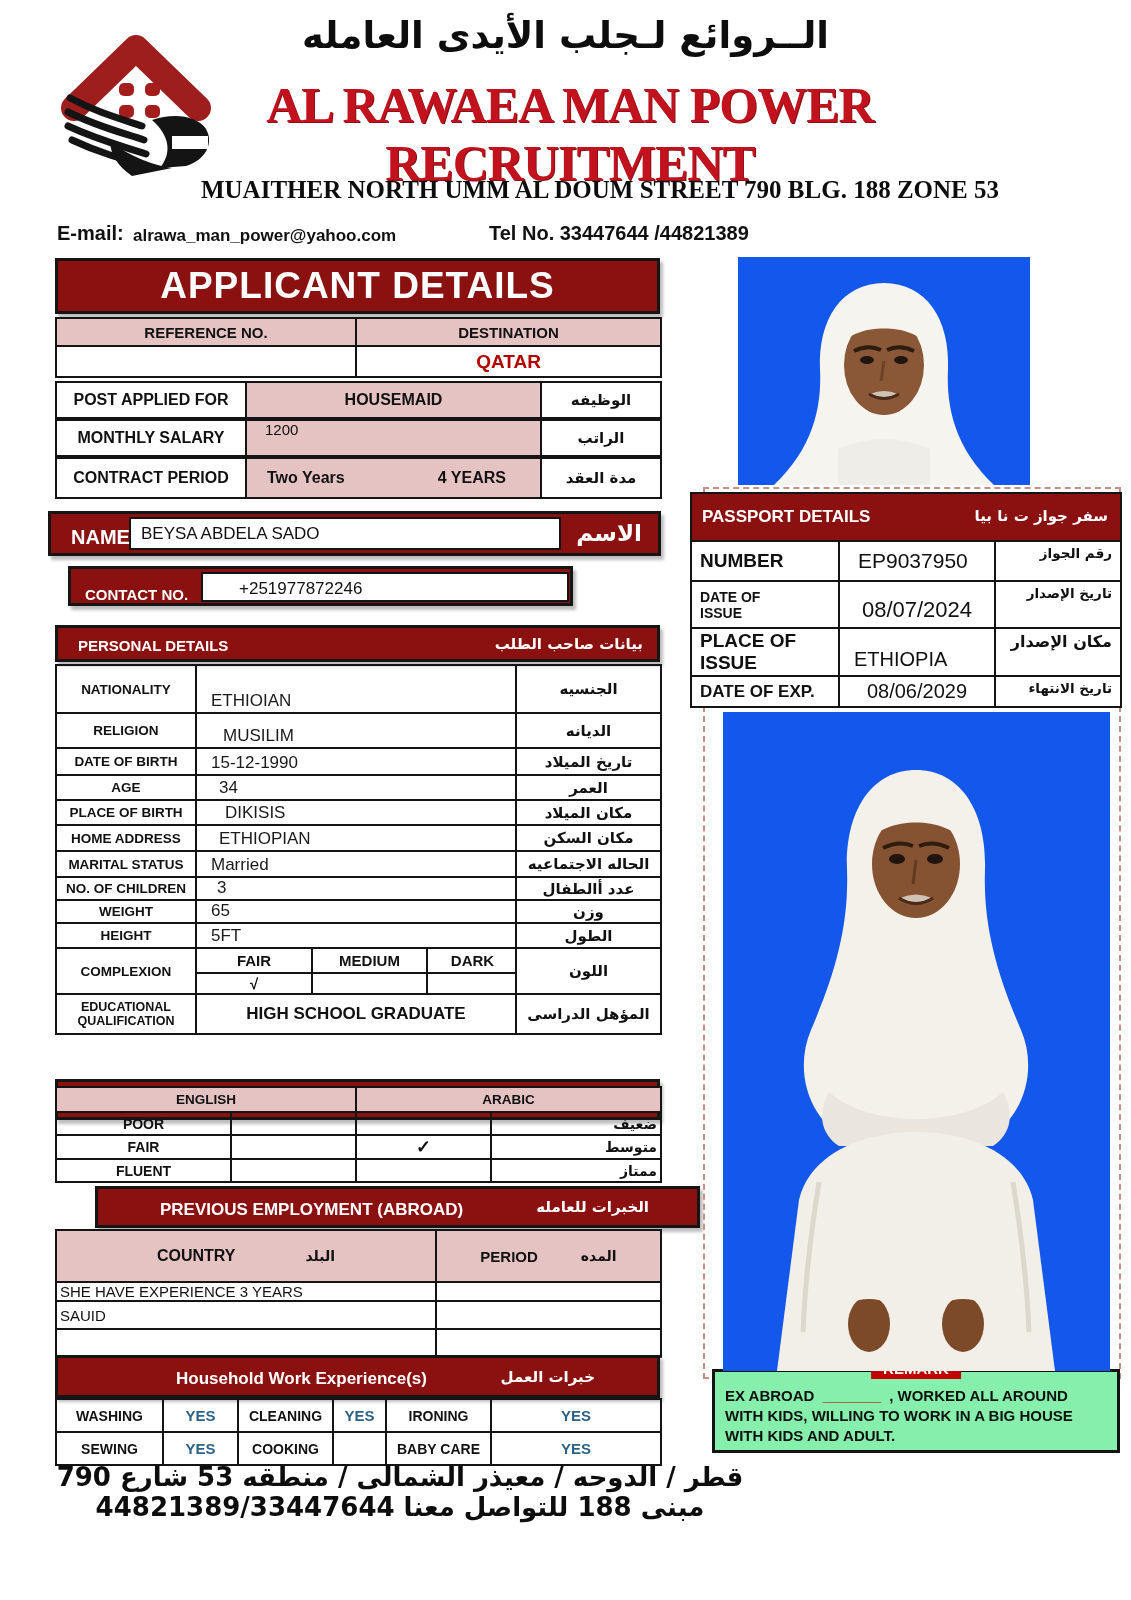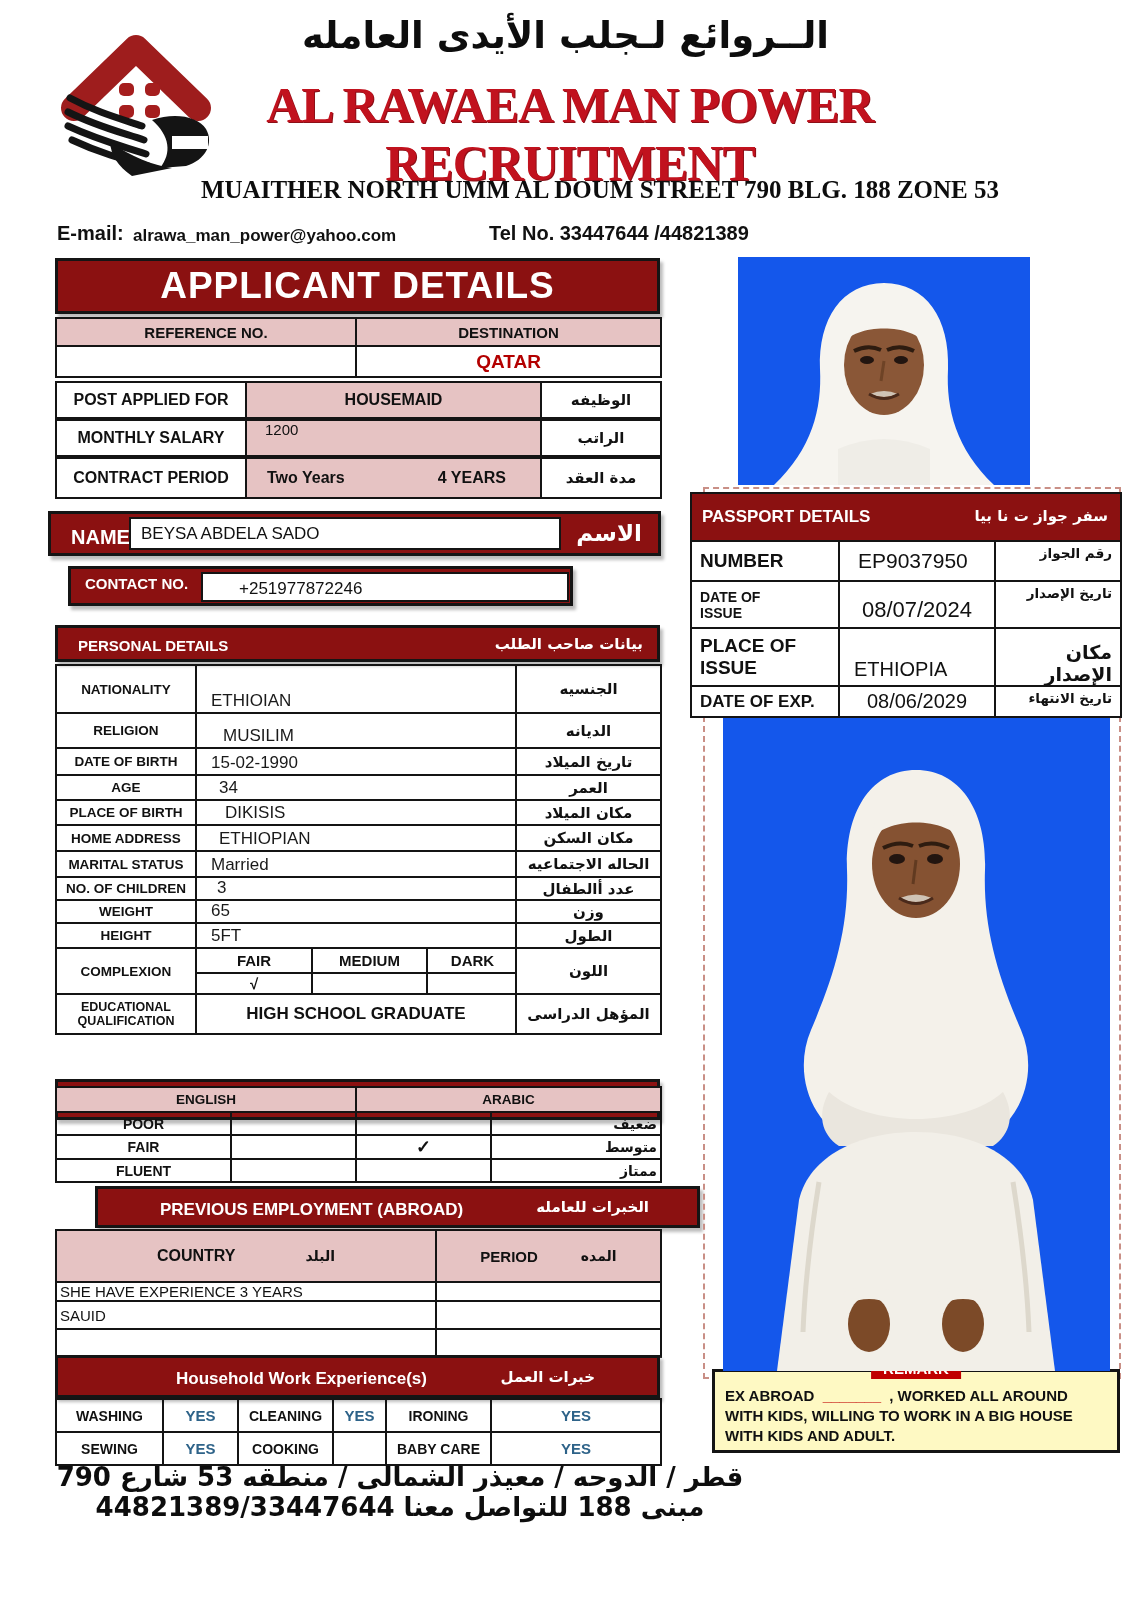--- a/index.html
+++ b/index.html
@@ -27,21 +27,21 @@
   .pink{background:#e6c3c3;}
   .hdr{font-weight:bold;font-size:15px;text-align:center;}
   .lblcell{font-weight:bold;font-size:13.5px;text-align:center;}
   .valcell{font-size:17px;vertical-align:bottom;padding-left:14px;padding-bottom:1px;color:#1a1a1a;}
   .arcell{font-weight:bold;font-size:15px;text-align:center;}
 
   .yes{color:#2e6389;font-weight:bold;font-size:15px;text-align:center;}
 
   .dashed-frame{border:2px dashed #c98f86;z-index:1;}
   .photo{z-index:3;}
-  .remark-box{z-index:2;background:#fef9c3;border:3px solid #141414;box-sizing:border-box;}
+  .remark-box{z-index:2;background:#86efac;border:3px solid #141414;box-sizing:border-box;}
   .remark-banner{position:absolute;top:-14px;left:50%;transform:translateX(-50%);
     background:#c00000;color:#fff;font-weight:bold;font-size:15px;padding:2px 12px;white-space:nowrap;}
   .remark-text{padding:14px 8px 4px 10px;font-size:15px;font-weight:bold;line-height:1.32;}
   .remark-blank{color:#c00000;margin:0 4px;}
   .passport-tbl{z-index:4;background:#fff;}
   .wraplbl{display:inline-block;max-width:100px;}
 </style>
 </head>
 <body>
 
@@ -140,21 +140,21 @@
 
   <div class="abs banner" style="left:48px;top:511px;width:613px;height:45px;">
     <span class="abs" style="left:20px;top:12px;font-size:20px;font-weight:bold;">NAME</span>
     <div class="abs" style="left:78px;top:3px;width:432px;height:33px;background:#fff;border:2px solid #141414;box-sizing:border-box;">
       <span style="display:block;padding:5px 0 0 10px;font-size:17px;color:#111;">BEYSA ABDELA SADO</span>
     </div>
     <span class="abs ar" style="right:16px;top:6px;font-size:23px;font-weight:bold;">الاسم</span>
   </div>
 
   <div class="abs banner" style="left:68px;top:566px;width:505px;height:40px;">
-    <span class="abs" style="left:14px;top:6px;font-size:15px;font-weight:bold;">CONTACT NO.</span>
+    <span class="abs" style="left:14px;top:17px;font-size:15px;font-weight:bold;">CONTACT NO.</span>
     <div class="abs" style="left:130px;top:3px;width:368px;height:30px;background:#fff;border:2px solid #141414;box-sizing:border-box;">
       <span style="display:block;padding:5px 0 0 36px;font-size:17px;color:#111;">+251977872246</span>
     </div>
   </div>
 
   <div class="abs banner" style="left:55px;top:625px;width:605px;height:37px;">
     <span class="abs" style="left:20px;top:9px;font-size:15px;font-weight:bold;">PERSONAL DETAILS</span>
     <span class="abs ar" style="right:14px;top:7px;font-size:15px;font-weight:bold;">بيانات صاحب الطلب</span>
   </div>
 
@@ -170,21 +170,21 @@
       <td class="valcell">ETHIOIAN</td>
       <td class="arcell ar">الجنسيه</td>
     </tr>
     <tr style="height:35px;">
       <td class="lblcell">RELIGION</td>
       <td class="valcell" style="padding-left:26px;">MUSILIM</td>
       <td class="arcell ar">الديانه</td>
     </tr>
     <tr style="height:27px;">
       <td class="lblcell">DATE OF BIRTH</td>
-      <td class="valcell">15-02-1990</td>
+      <td class="valcell">15-12-1990</td>
       <td class="arcell ar">تاريخ الميلاد</td>
     </tr>
     <tr style="height:25px;">
       <td class="lblcell">AGE</td>
       <td class="valcell" style="padding-left:22px;">34</td>
       <td class="arcell ar">العمر</td>
     </tr>
     <tr style="height:25px;">
       <td class="lblcell">PLACE OF BIRTH</td>
       <td class="valcell" style="padding-left:28px;">DIKISIS</td>
@@ -400,21 +400,21 @@
       <td class="ar" style="font-weight:bold;font-size:13.5px;text-align:right;vertical-align:top;padding:3px 8px 0 0;">رقم الجواز</td>
     </tr>
     <tr style="height:47px;">
       <td style="font-weight:bold;font-size:14px;padding-left:8px;"><span class="wraplbl">DATE OF ISSUE</span></td>
       <td style="font-size:22px;text-align:center;vertical-align:bottom;padding-bottom:4px;">08/07/2024</td>
       <td class="ar" style="font-weight:bold;font-size:13.5px;text-align:right;vertical-align:top;padding:3px 8px 0 0;">تاريخ الإصدار</td>
     </tr>
     <tr style="height:48px;">
       <td style="font-weight:bold;font-size:19px;padding-left:8px;"><span class="wraplbl">PLACE OF ISSUE</span></td>
       <td style="font-size:20px;vertical-align:bottom;padding:0 0 4px 14px;">ETHIOPIA</td>
-      <td class="ar" style="font-weight:bold;font-size:19px;text-align:right;vertical-align:top;padding:12px 8px 0 0;margin-left:8px;">مكان الإصدار</td>
+      <td class="ar" style="font-weight:bold;font-size:16px;text-align:right;vertical-align:top;padding:3px 8px 0 0;margin-left:8px;">مكان الإصدار</td>
     </tr>
     <tr style="height:31px;">
       <td style="font-weight:bold;font-size:17px;padding-left:8px;">DATE OF EXP.</td>
       <td style="font-size:20px;text-align:center;">08/06/2029</td>
       <td class="ar" style="font-weight:bold;font-size:13.5px;text-align:right;vertical-align:top;padding:3px 8px 0 0;">تاريخ الانتهاء</td>
     </tr>
   </tbody>
     </table>
 
   <div class="abs remark-box" style="left:712px;top:1369px;width:408px;height:84px;">

